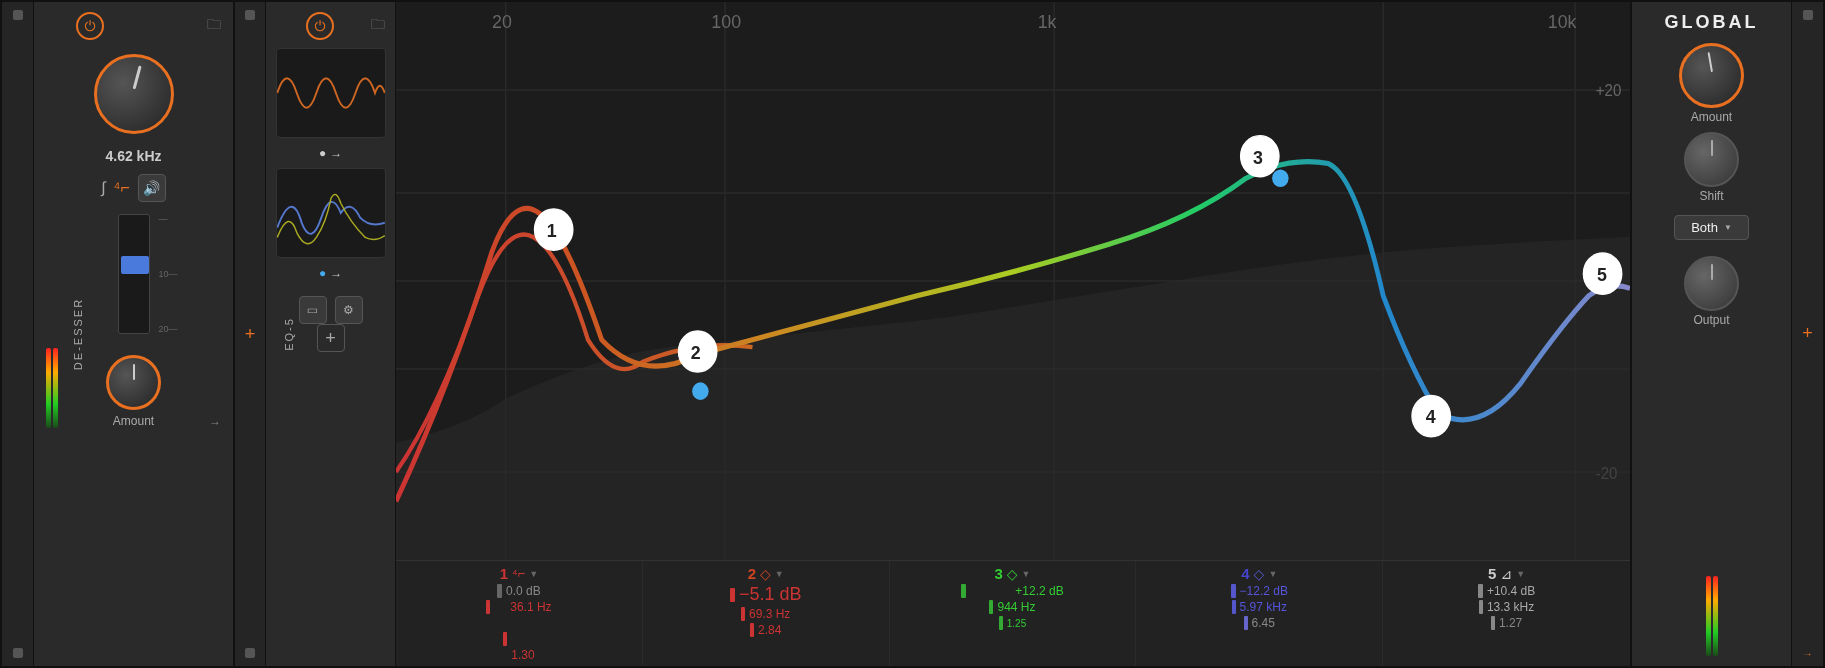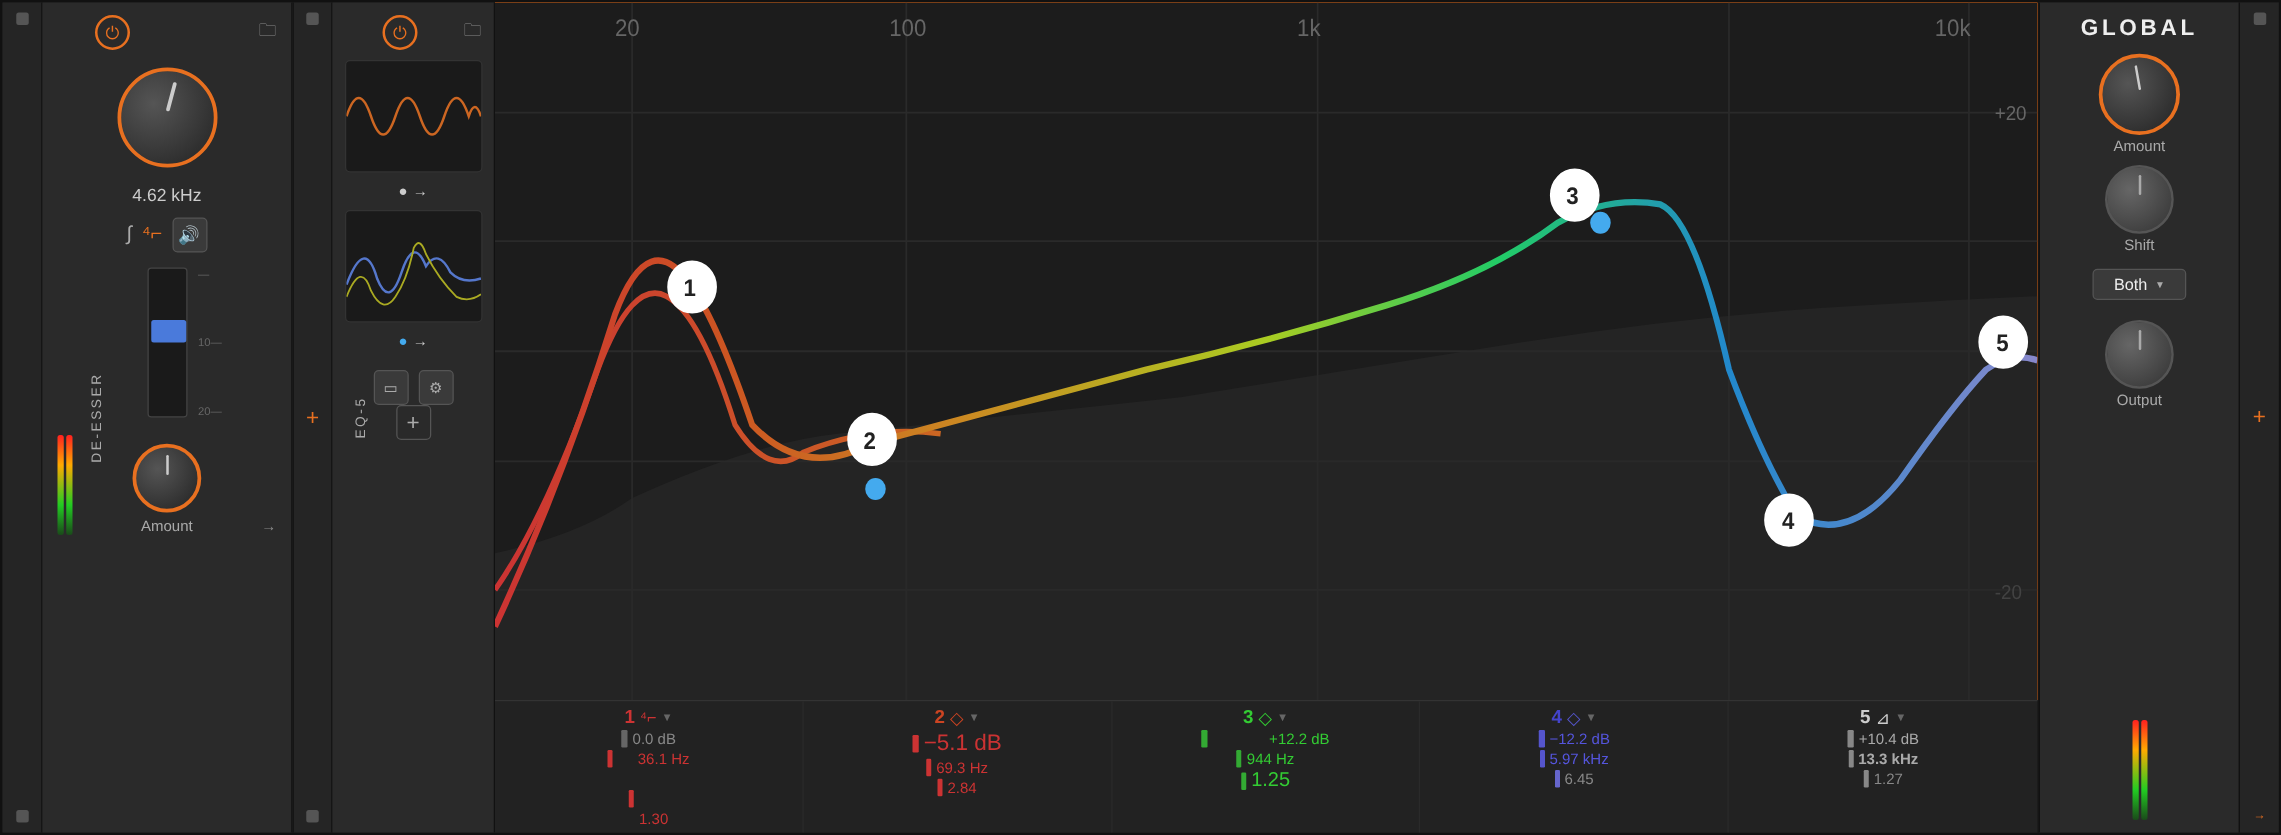--- a/index.html
+++ b/index.html
@@ -127,21 +127,21 @@
       top: 6px;
       left: 50%;
       transform: translateX(-50%);
       transform-origin: bottom center;
     }
 
     .freq-display {
       color: #ccc;
       font-size: 14px;
       margin: 4px 0;
-      font-weight: normal;
+      font-weight: bold;
     }
 
     .deesser-controls {
       display: flex;
       gap: 8px;
       align-items: center;
       margin: 6px 0;
     }
 
     .filter-icon {
@@ -268,21 +268,21 @@
       flex: 1;
       display: flex;
       flex-direction: column;
       background: #1a1a1a;
       border-right: 1px solid #111;
     }
 
     .eq-graph {
       flex: 1;
       position: relative;
-      background: #f97316;
+      background: #fdba74;
       overflow: hidden;
     }
 
     .eq-graph canvas, .eq-graph svg {
       position: absolute;
       top: 0; left: 0;
       width: 100%;
       height: 100%;
     }
 
@@ -742,21 +742,21 @@
         <div style="display:flex;align-items:center;gap:45px;">
           <span style="width:5px;height:14px;background:#33aa33;border-radius:1px;display:inline-block;margin-right:4px;"></span>
           <span class="db-val-3" style="font-size:12px;">+12.2 dB</span>
         </div>
         <div style="display:flex;align-items:center;">
           <span style="width:4px;height:14px;background:#33aa33;border-radius:1px;display:inline-block;margin-right:4px;"></span>
           <span class="freq-val-3" style="font-size:12px;">944 Hz</span>
         </div>
         <div style="display:flex;align-items:center;">
           <span style="width:4px;height:14px;background:#33aa33;border-radius:1px;display:inline-block;margin-right:4px;"></span>
-          <span class="q-val-3" style="font-size:16px;">1.25</span>
+          <span class="q-val-3" style="font-size:10px;">1.25</span>
         </div>
       </div>
 
       <div class="eq-col">
         <div class="band-header-row">
           <span class="band-num-4" style="font-size:15px;font-weight:bold;">4</span>
           <span style="color:#5555cc;font-size:14px;">◇</span>
           <span class="chevron">▼</span>
         </div>
         <div style="display:flex;align-items:center;">
@@ -776,21 +776,21 @@
       <div class="eq-col">
         <div class="band-header-row">
           <span class="band-num-5" style="font-size:15px;font-weight:bold;">5</span>
           <span style="color:#cccccc;font-size:14px;">⊿</span>
           <span class="chevron">▼</span>
         </div>
         <div style="display:flex;align-items:center;">
           <span style="width:5px;height:14px;background:#888;border-radius:1px;display:inline-block;margin-right:4px;"></span>
           <span class="db-val-5" style="font-size:12px;">+10.4 dB</span>
         </div>
-        <div style="display:flex;align-items:center;font-weight:bold;">
+        <div style="display:flex;align-items:center;">
           <span style="width:4px;height:14px;background:#888;border-radius:1px;display:inline-block;margin-right:4px;"></span>
           <span class="freq-val-5" style="font-size:12px;">13.3 kHz</span>
         </div>
         <div style="display:flex;align-items:center;">
           <span style="width:4px;height:14px;background:#888;border-radius:1px;display:inline-block;margin-right:4px;"></span>
           <span class="q-val-5" style="font-size:12px;">1.27</span>
         </div>
       </div>
     </div>
   </div>

